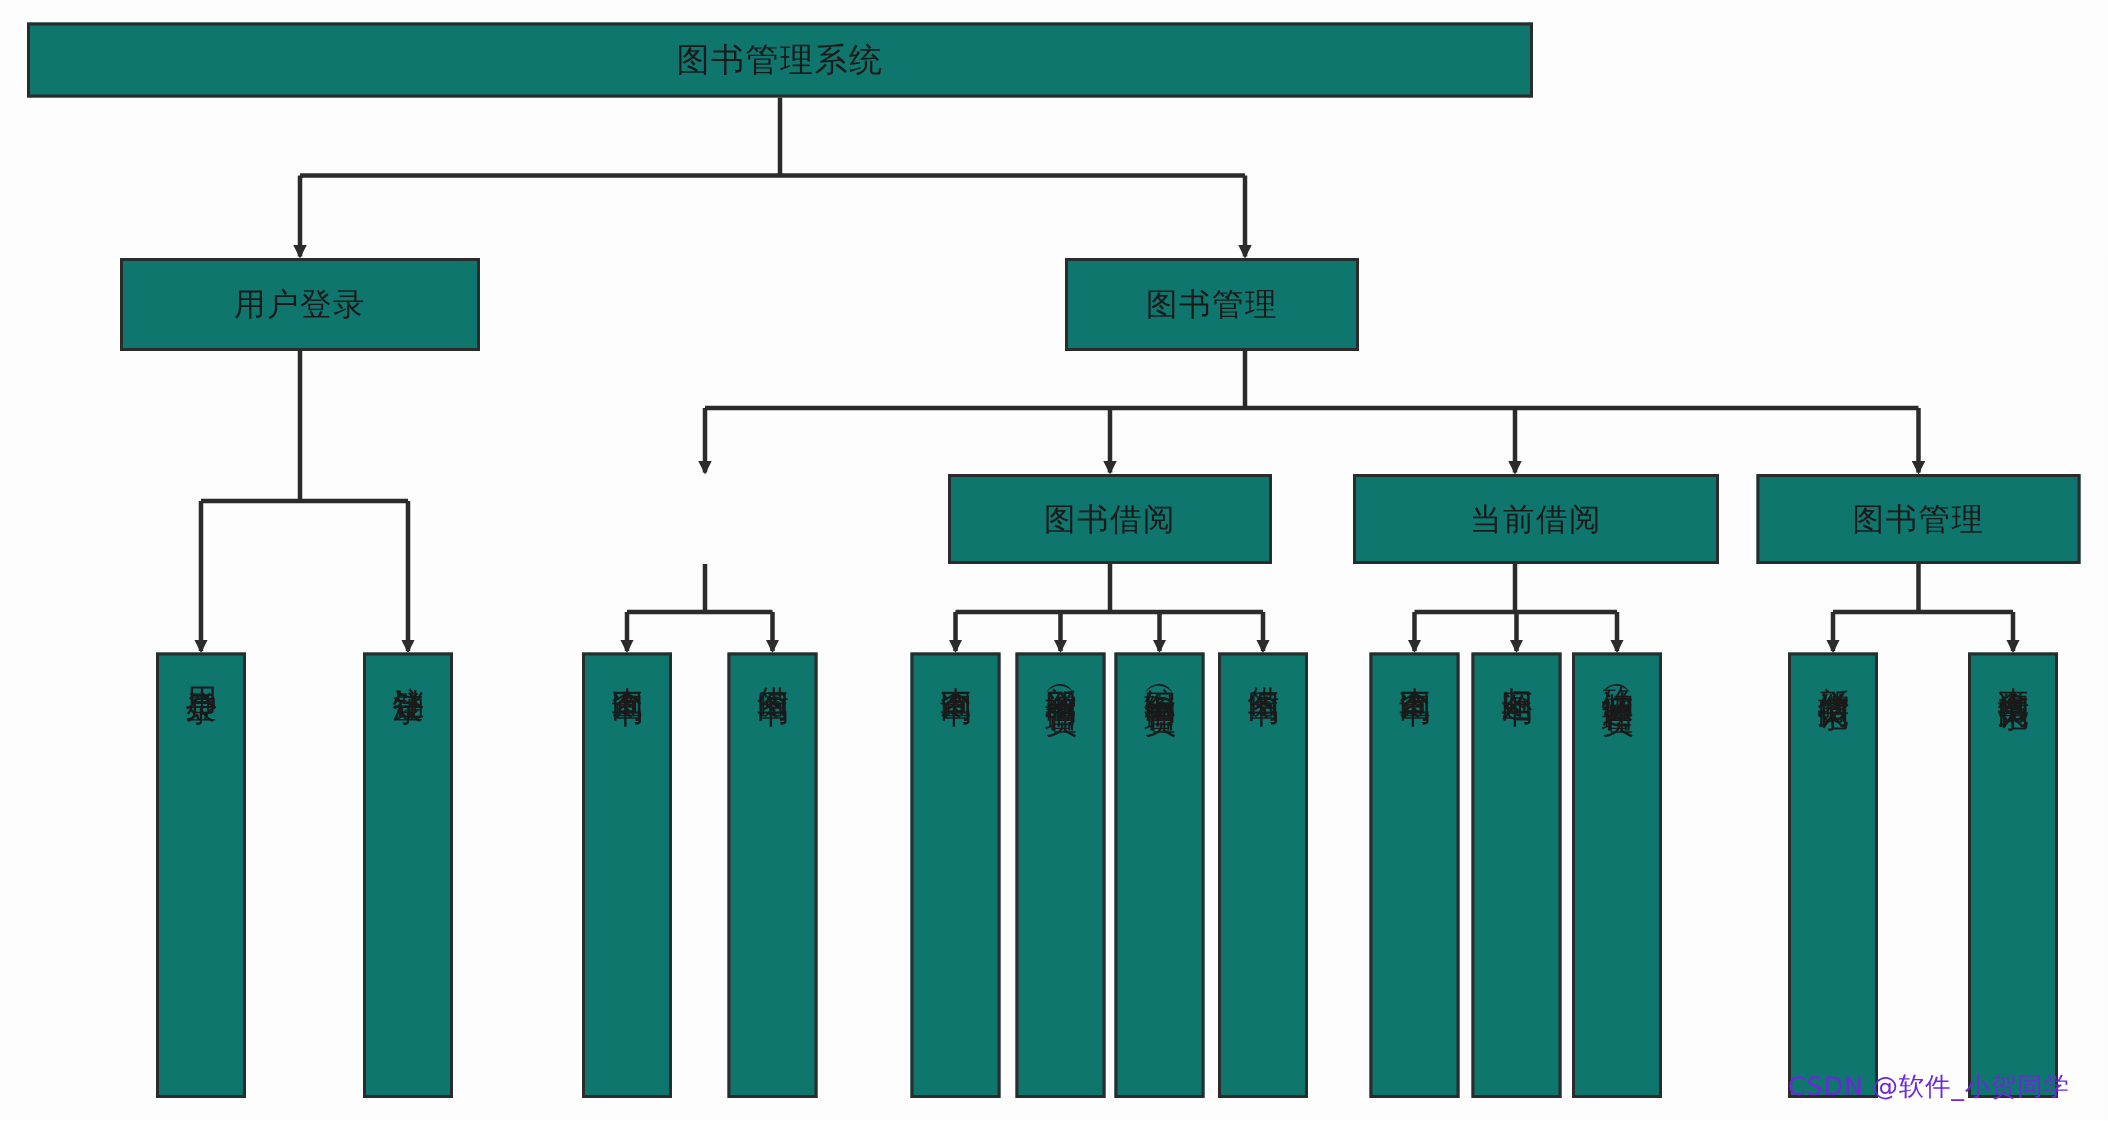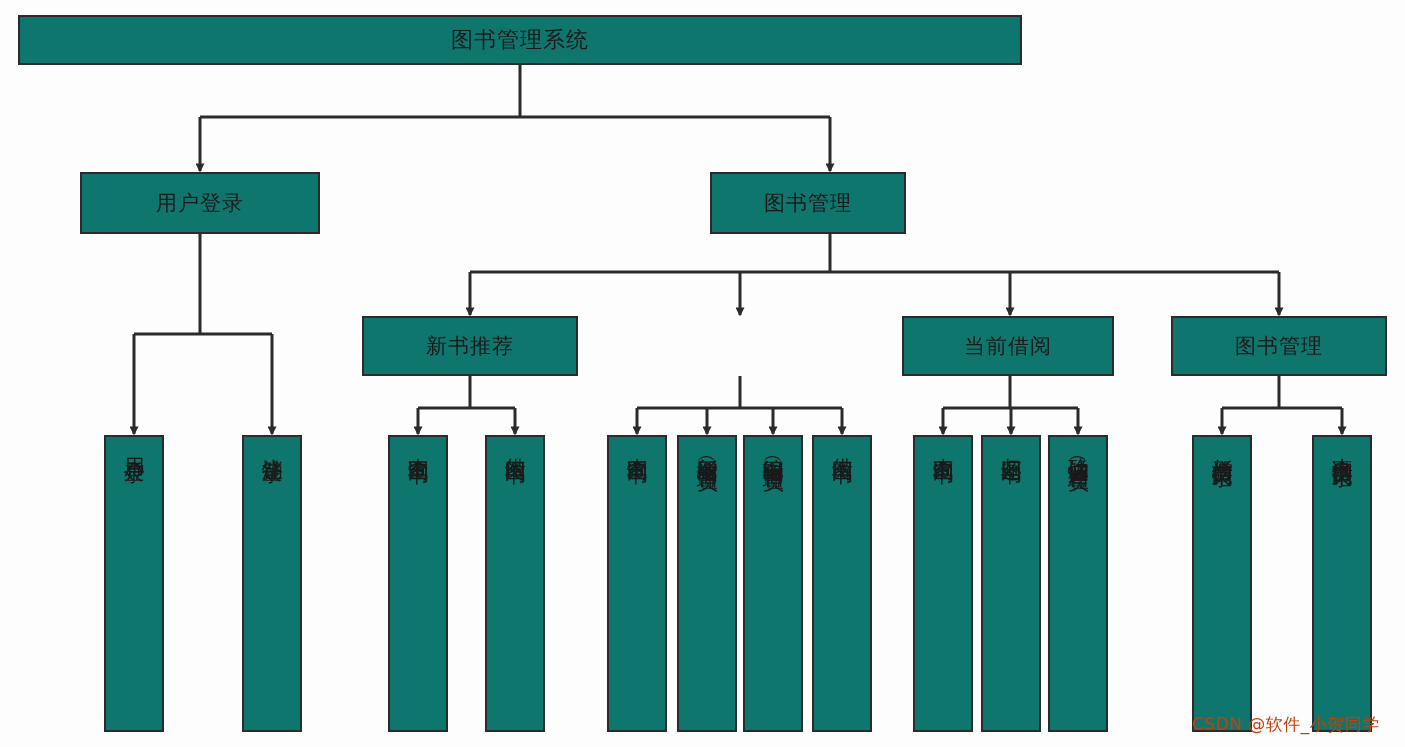--- a/index.html
+++ b/index.html
@@ -55,21 +55,21 @@
     text-orientation: upright;
     font-size: 21px;
     line-height: 1.08;
     letter-spacing: 2px;
     white-space: nowrap;
     color: #1a1a1a;
   }
   .watermark {
     position: absolute;
     font-size: 17px;
-    color: #c2410c;
+    color: #6d28d9;
     white-space: nowrap;
     letter-spacing: 0.5px;
   }
 </style>
 </head>
 <body>
 
 <div id="canvas">
 
   <svg id="edges" viewBox="0 0 1405 747" xmlns="http://www.w3.org/2000/svg">
@@ -119,24 +119,24 @@
     <span>图书管理系统</span>
   </div>
 
   <div class="node h" style="left: 80px; top: 172px; width: 240px; height: 62px;">
     <span>用户登录</span>
   </div>
   <div class="node h" style="left: 710px; top: 172px; width: 196px; height: 62px;">
     <span>图书管理</span>
   </div>
 
-  <div class="node h" style="left: 362px; top: 316px; width: 216px; height: 60px;">
-    <span>新书推荐</span>
+  <div class="node h" style="left: 632px; top: 316px; width: 216px; height: 60px;">
+    <span>图书借阅</span>
   </div>
-  <div class="node h" style="left: 902px; top: 316px; width: 212px; height: 60px;">
+  <div class="node h" style="left: 902px; top: 316px; width: 244px; height: 60px;">
     <span>当前借阅</span>
   </div>
   <div class="node h" style="left: 1171px; top: 316px; width: 216px; height: 60px;">
     <span>图书管理</span>
   </div>
 
   <div class="node v" style="left: 104px; top: 435px; width: 60px; height: 297px;">
     <span class="vtext">用户登录</span>
   </div>
   <div class="node v" style="left: 242px; top: 435px; width: 60px; height: 297px;">

